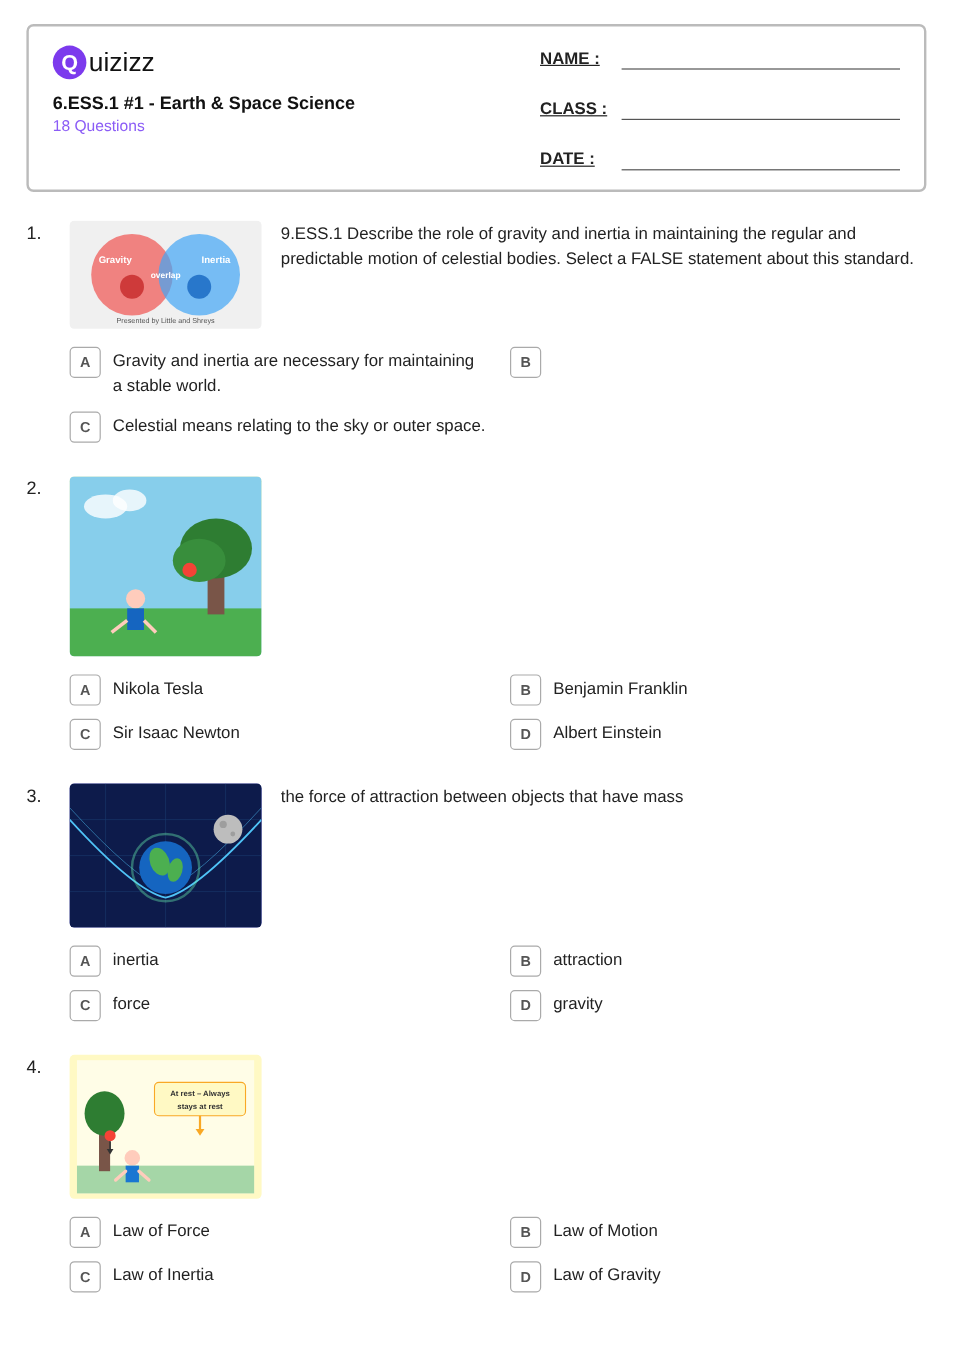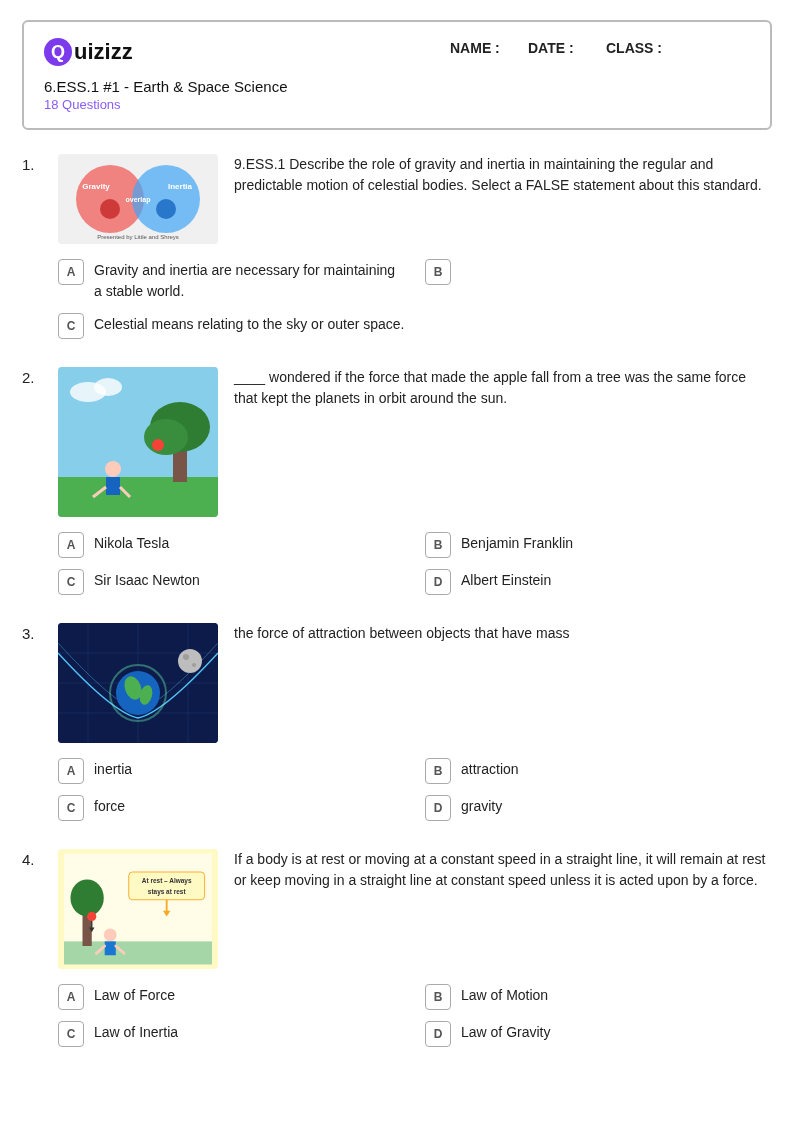--- a/index.html
+++ b/index.html
@@ -29,52 +29,53 @@
       margin-bottom: 24px;
     }
     .header-left {}
     .quizizz-logo {
       display: flex;
       align-items: center;
       margin-bottom: 12px;
     }
     .logo-text {
       font-size: 22px;
-      font-weight: bold;
+      font-weight: normal;
       color: #111;
     }
     .logo-q {
       display: inline-block;
       background: #7c3aed;
       color: #fff;
       border-radius: 50%;
       width: 28px;
       height: 28px;
       text-align: center;
       line-height: 28px;
       font-size: 18px;
       font-weight: bold;
       margin-right: 2px;
     }
     .quiz-title {
       font-size: 15px;
-      font-weight: normal;
+      font-weight: bold;
       color: #111;
     }
     .quiz-questions {
       font-size: 13px;
       color: #8b5cf6;
       margin-top: 2px;
     }
 
     .header-right {
       display: flex;
-      flex-direction: row;
-      gap: 10px;
+      flex-direction: column;
+      gap: 22px;
       min-width: 300px;
+      text-decoration: underline;
     }
     .field-row {
       display: flex;
       align-items: center;
       gap: 8px;
     }
     .field-label {
       font-weight: bold;
       font-size: 14px;
       min-width: 60px;
@@ -191,25 +192,25 @@
       </div>
       <div class="quiz-title">6.ESS.1 #1 - Earth &amp; Space Science</div>
       <div class="quiz-questions">18 Questions</div>
     </div>
     <div class="header-right">
       <div class="field-row">
         <span class="field-label">NAME :</span>
         <div class="field-line"></div>
       </div>
       <div class="field-row">
+        <span class="field-label">CLASS :</span>
+        <div class="field-line"></div>
+      </div>
+      <div class="field-row">
         <span class="field-label">DATE :</span>
-        <div class="field-line"></div>
-      </div>
-      <div class="field-row">
-        <span class="field-label">CLASS :</span>
         <div class="field-line"></div>
       </div>
     </div>
   </div>
 
   <div class="question-block">
     <div class="question-header">
       <span class="question-number">1.</span>
       <div class="question-image img-q1">
 
@@ -266,21 +267,20 @@
 
           <circle cx="55" cy="102" r="8" fill="#ffccbc"></circle>
           <rect x="48" y="110" width="14" height="18" fill="#1565c0"></rect>
           <line x1="48" y1="120" x2="35" y2="130" stroke="#ffccbc" stroke-width="3"></line>
           <line x1="62" y1="120" x2="72" y2="130" stroke="#ffccbc" stroke-width="3"></line>
 
           <ellipse cx="30" cy="25" rx="18" ry="10" fill="white" opacity="0.8"></ellipse>
           <ellipse cx="50" cy="20" rx="14" ry="9" fill="white" opacity="0.8"></ellipse>
         </svg>
       </div>
-      <div class="question-text">____ wondered if the force that made the apple fall from a tree was the same force that kept the planets in orbit around the sun.</div>
     </div>
     <div class="answers-grid">
       <div class="answer-item">
         <div class="answer-bubble">A</div>
         <span class="answer-text">Nikola Tesla</span>
       </div>
       <div class="answer-item">
         <div class="answer-bubble">B</div>
         <span class="answer-text">Benjamin Franklin</span>
       </div>
@@ -370,21 +370,20 @@
 
           <line x1="111" y1="50" x2="111" y2="65" stroke="#f9a825" stroke-width="2"></line>
           <polygon points="111,68 107,62 115,62" fill="#f9a825"></polygon>
 
           <circle cx="30" cy="68" r="5" fill="#f44336"></circle>
 
           <line x1="30" y1="73" x2="30" y2="82" stroke="#333" stroke-width="1.5"></line>
           <polygon points="30,85 27,80 33,80" fill="#333"></polygon>
         </svg>
       </div>
-      <div class="question-text">If a body is at rest or moving at a constant speed in a straight line, it will remain at rest or keep moving in a straight line at constant speed unless it is acted upon by a force.</div>
     </div>
     <div class="answers-grid">
       <div class="answer-item">
         <div class="answer-bubble">A</div>
         <span class="answer-text">Law of Force</span>
       </div>
       <div class="answer-item">
         <div class="answer-bubble">B</div>
         <span class="answer-text">Law of Motion</span>
       </div>

